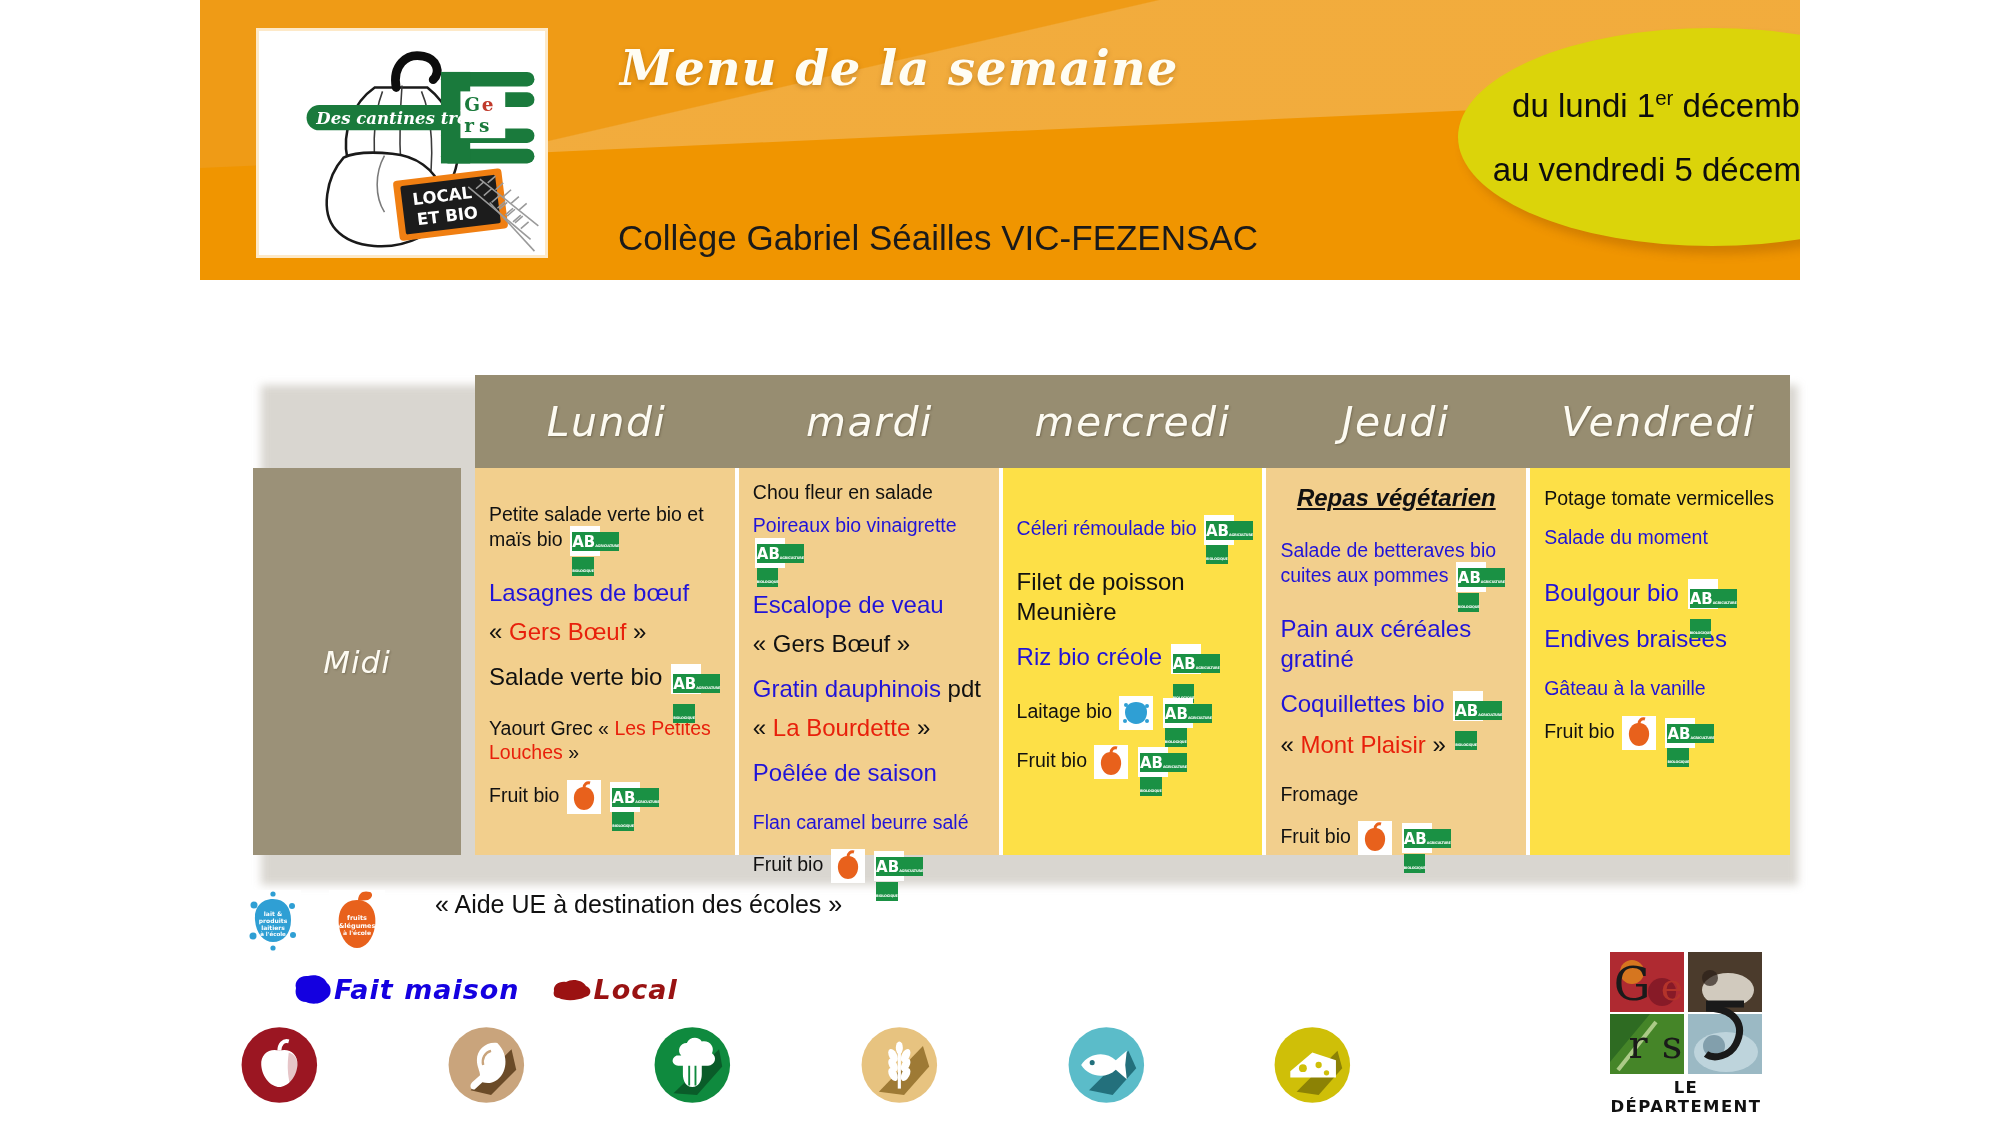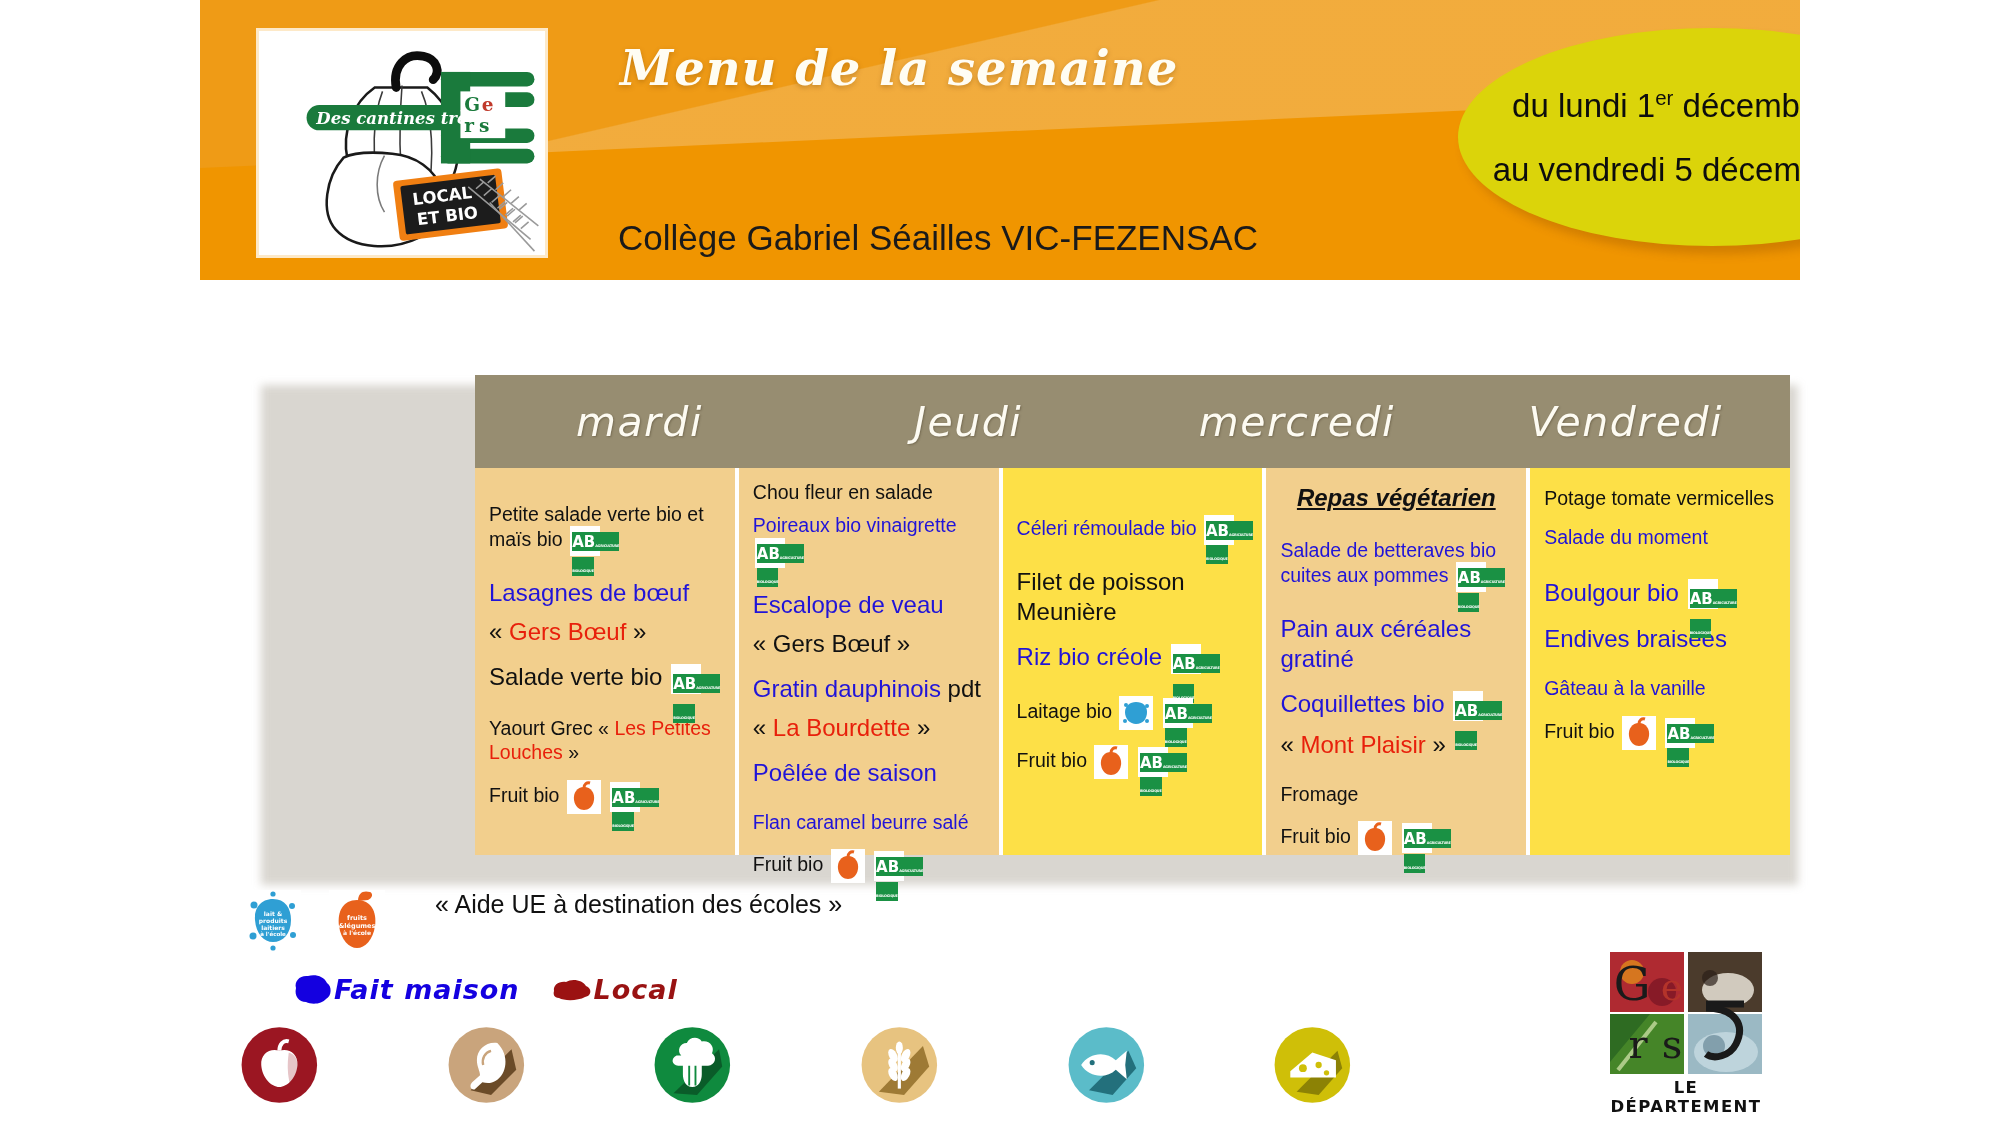--- a/index.html
+++ b/index.html
@@ -351,26 +351,28 @@
       <span>du lundi 1</span><sup>er</sup><span> décembre 2025</span>
     </div>
     <div class="date-line">au vendredi 5 décembre 2025</div>
   </div>
 </div>
 
 <div id="menu-table">
   <div id="table-shadow"></div>
 
   <div id="head-row">
+    <div class="day-head">Lundi</div>
     <div class="day-head">mardi</div>
+    <div class="day-head">mercredi</div>
     <div class="day-head">Jeudi</div>
-    <div class="day-head">mercredi</div>
     <div class="day-head">Vendredi</div>
   </div>
 
+  <div id="midi-cell">Midi</div>
 
   <div id="body-row">
 
     <div class="day-col">
       <div class="gap-l"></div>
       <div class="dish">
         <span>Petite salade verte bio et maïs bio</span>
         <span class="badge ab-logo"><span class="ab-inner">AB<span class="ab-sub">AGRICULTURE BIOLOGIQUE</span></span></span>
       </div>
       <div class="gap-m"></div>

